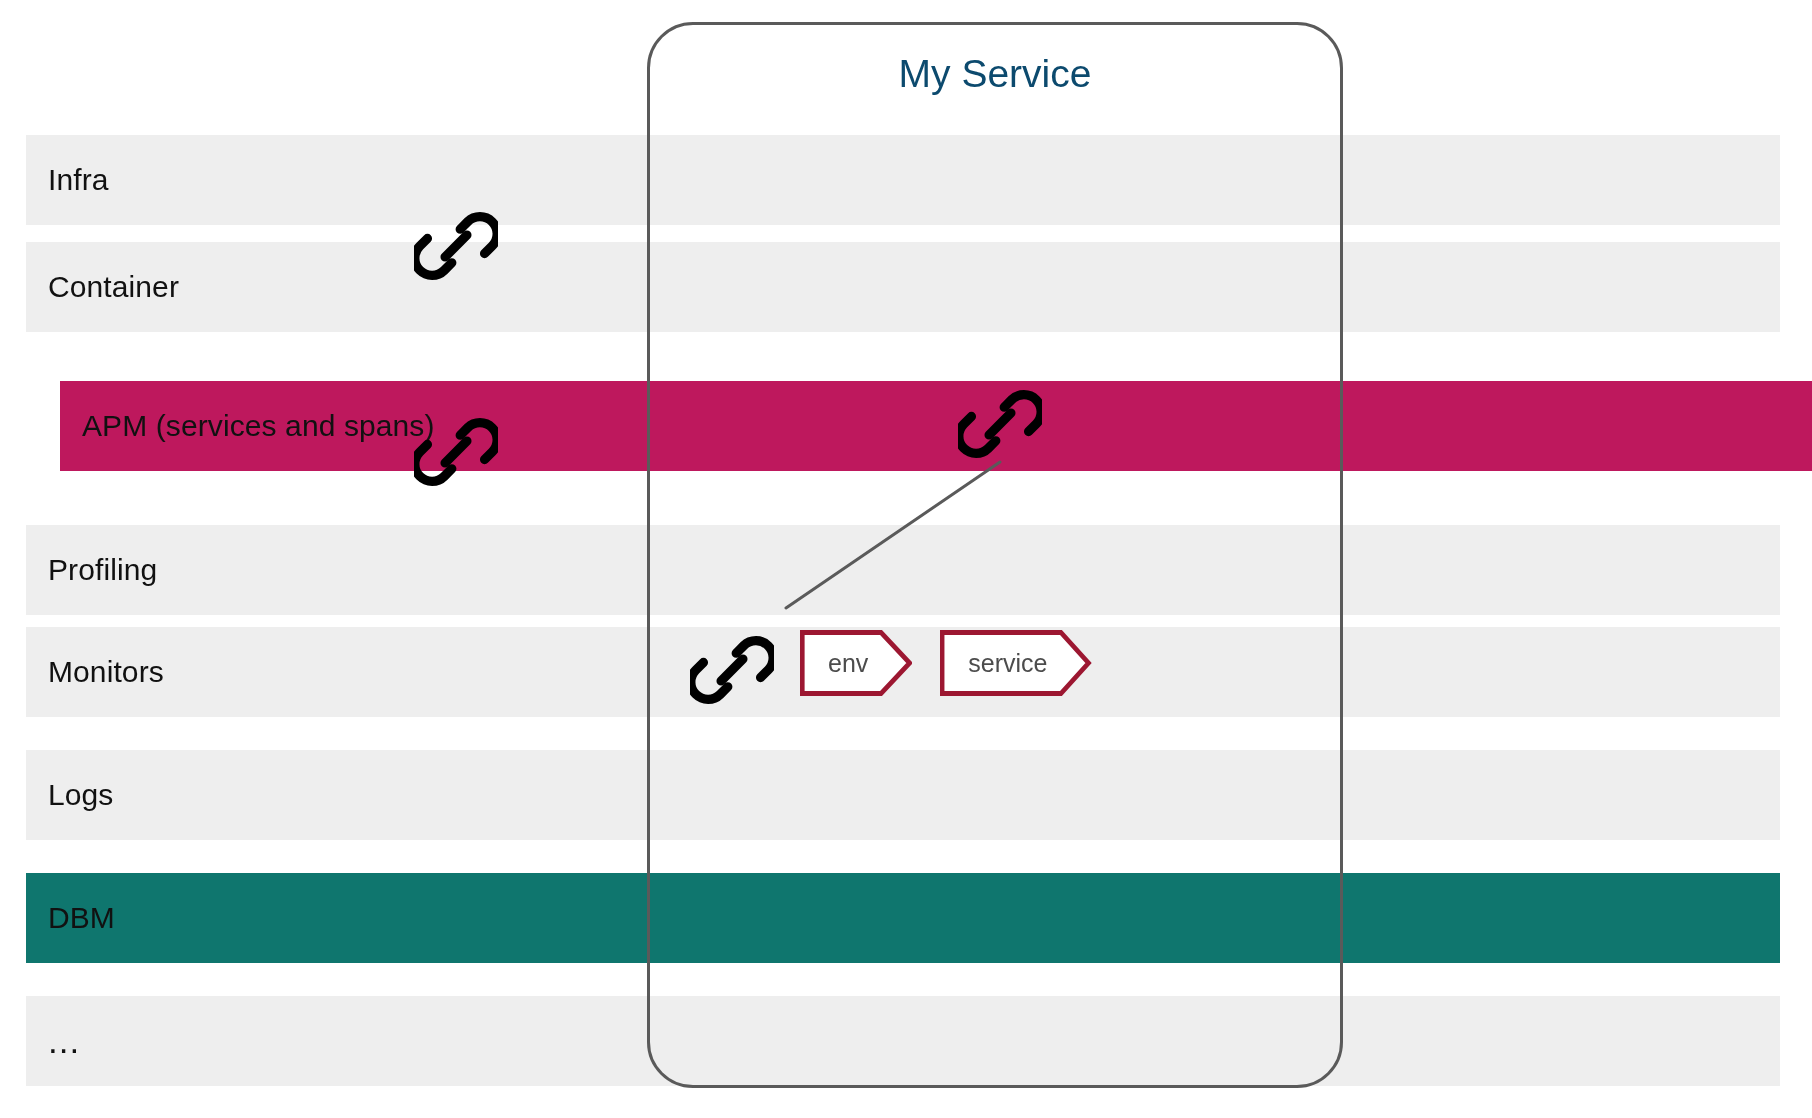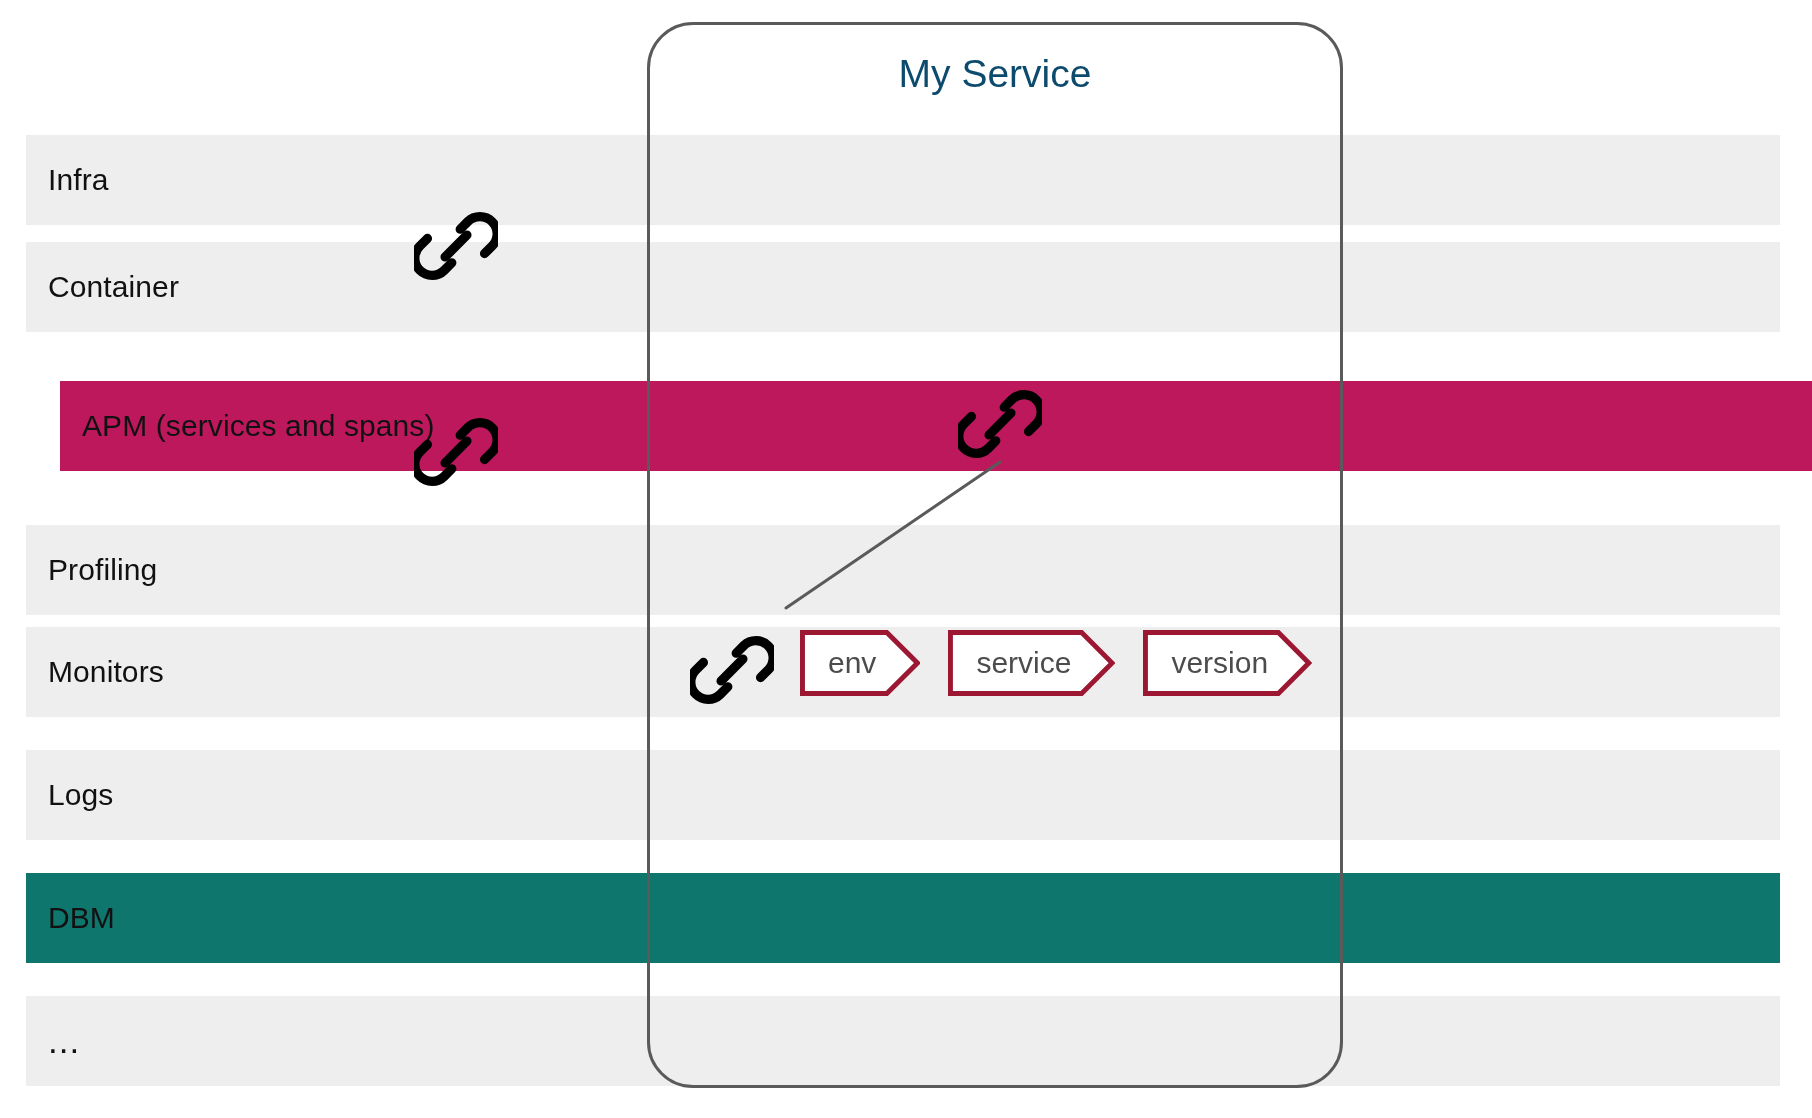--- a/index.html
+++ b/index.html
@@ -102,21 +102,21 @@
   }
   .tag-chip svg {
     position: absolute;
     left: 0; top: 0;
     width: 100%;
     height: 100%;
   }
   .tag-label {
     position: relative;
     z-index: 2;
-    font-size: 30px;
+    font-size: 25px;
     color: #4c4c4c;
     padding-left: 28px;
     padding-right: 44px;
     white-space: nowrap;
   }
 </style>
 </head>
 <body>
 
 <div id="canvas">
@@ -200,21 +200,15 @@
           <path d="M2.5 2.5 H88 L119 33 L88 63.5 H2.5 Z" fill="#ffffff" stroke="#9c1731" stroke-width="5" stroke-linejoin="miter"></path>
         </svg>
         <span class="tag-label">env</span>
       </div>
       <div class="tag-chip">
         <svg viewBox="0 0 170 66" preserveAspectRatio="none">
           <path d="M2.5 2.5 H136 L167 33 L136 63.5 H2.5 Z" fill="#ffffff" stroke="#9c1731" stroke-width="5" stroke-linejoin="miter"></path>
         </svg>
         <span class="tag-label">service</span>
       </div>
-      <div class="tag-chip">
-        <svg viewBox="0 0 172 66" preserveAspectRatio="none">
-          <path d="M2.5 2.5 H138 L169 33 L138 63.5 H2.5 Z" fill="#ffffff" stroke="#9c1731" stroke-width="5" stroke-linejoin="miter"></path>
-        </svg>
-        <span class="tag-label">version</span>
-      </div>
     </div>
 
 </div>
 
 </body></html>

